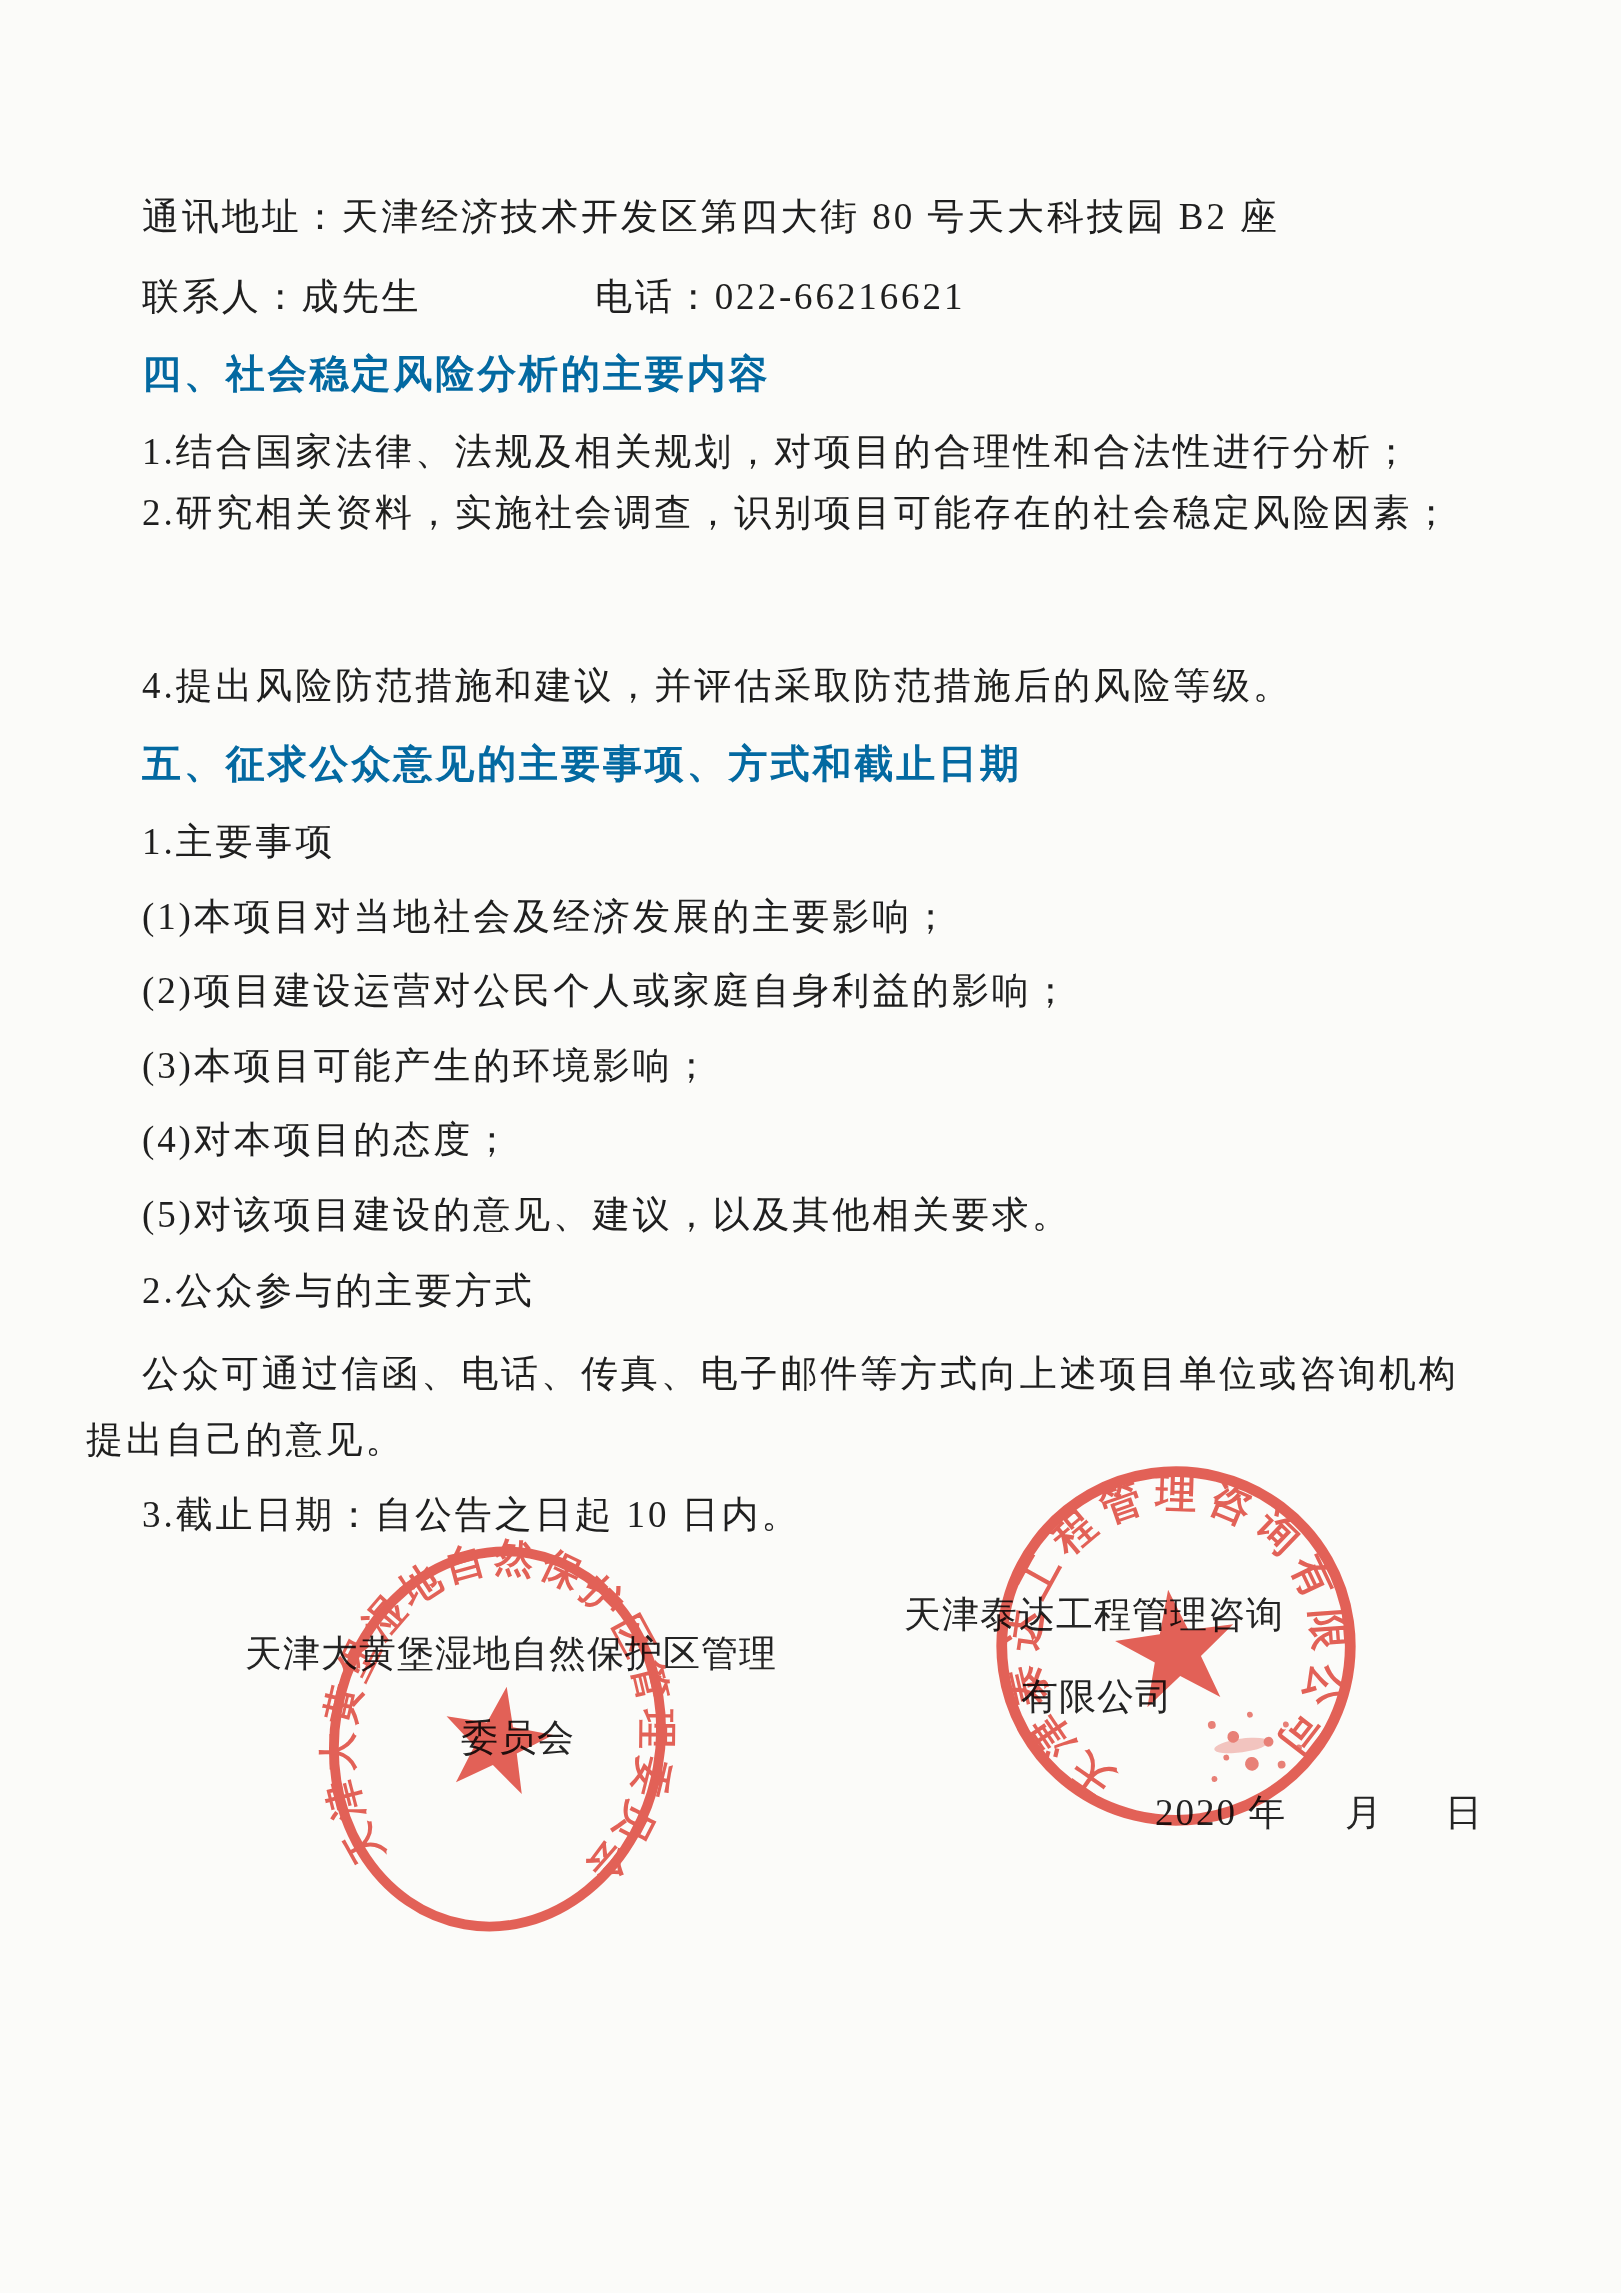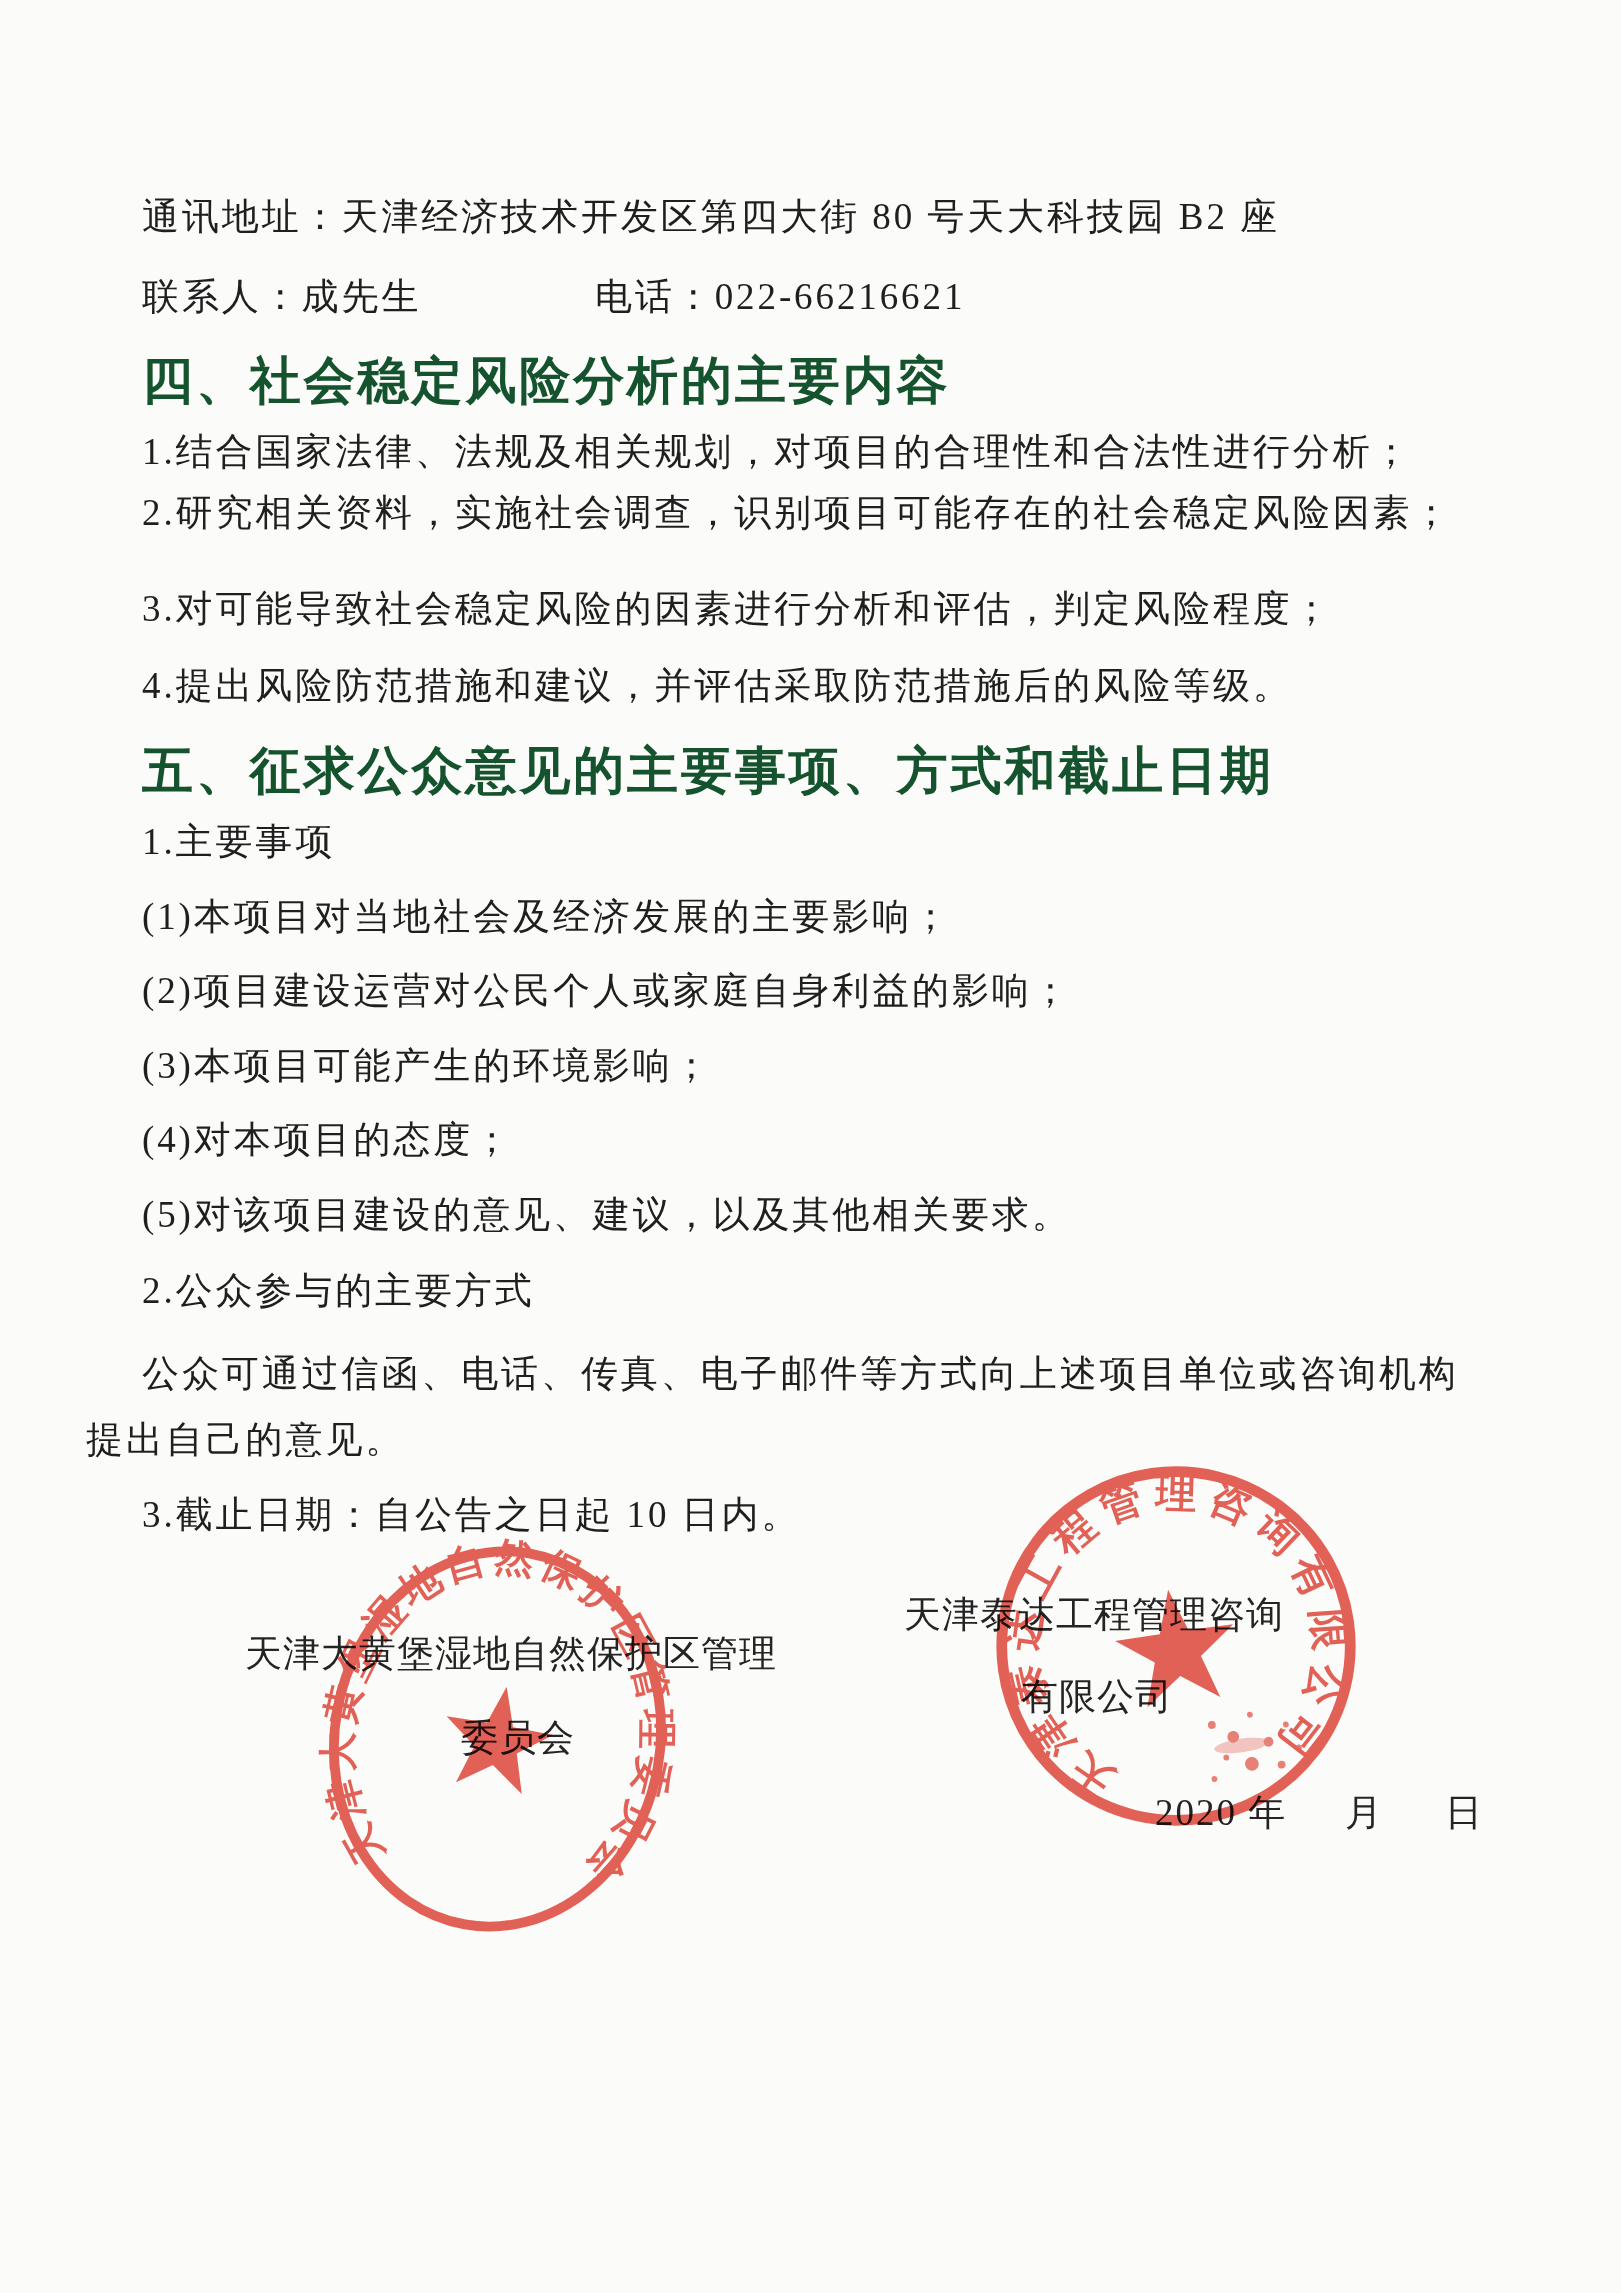--- a/index.html
+++ b/index.html
@@ -15,23 +15,23 @@
   .line{
     position:absolute;
     left:142px;
     white-space:nowrap;
     font-size:37px;
     letter-spacing:2.9px;
   }
   .heading{
     font-family:"Liberation Sans","DejaVu Sans",sans-serif;
     font-weight:700;
-    font-size:51px;
+    font-size:39px;
     letter-spacing:2.9px;
-    color:#14532d;
+    color:#0369a1;
   }
   .flush{left:86px;}
   .abs-span{position:absolute;white-space:nowrap;}
   .sig{
     position:absolute;
     white-space:nowrap;
     font-size:37px;
     letter-spacing:1px;
     color:#242424;
   }
@@ -61,21 +61,20 @@
 
   <div>
     <span class="abs-span" style="top:272px;left:142px;font-size:37px;letter-spacing:2.9px;">联系人：成先生</span>
     <span class="abs-span" style="top:272px;left:595px;font-size:37px;letter-spacing:2.9px;text-align:center;">电话：022-66216621</span>
   </div>
 
   <div class="line heading" style="top:347px">四、社会稳定风险分析的主要内容</div>
 
   <div class="line" style="top:427px">1.结合国家法律、法规及相关规划，对项目的合理性和合法性进行分析；</div>
   <div class="line" style="top:488px">2.研究相关资料，实施社会调查，识别项目可能存在的社会稳定风险因素；</div>
-  <div class="line" style="top:584px">3.对可能导致社会稳定风险的因素进行分析和评估，判定风险程度；</div>
   <div class="line" style="top:661px">4.提出风险防范措施和建议，并评估采取防范措施后的风险等级。</div>
 
   <div class="line heading" style="top:737px">五、征求公众意见的主要事项、方式和截止日期</div>
 
   <div class="line" style="top:817px">1.主要事项</div>
 
   <div class="line" style="top:892px">(1)本项目对当地社会及经济发展的主要影响；</div>
   <div class="line" style="top:966px">(2)项目建设运营对公民个人或家庭自身利益的影响；</div>
   <div class="line" style="top:1041px">(3)本项目可能产生的环境影响；</div>
   <div class="line" style="top:1115px">(4)对本项目的态度；</div>

